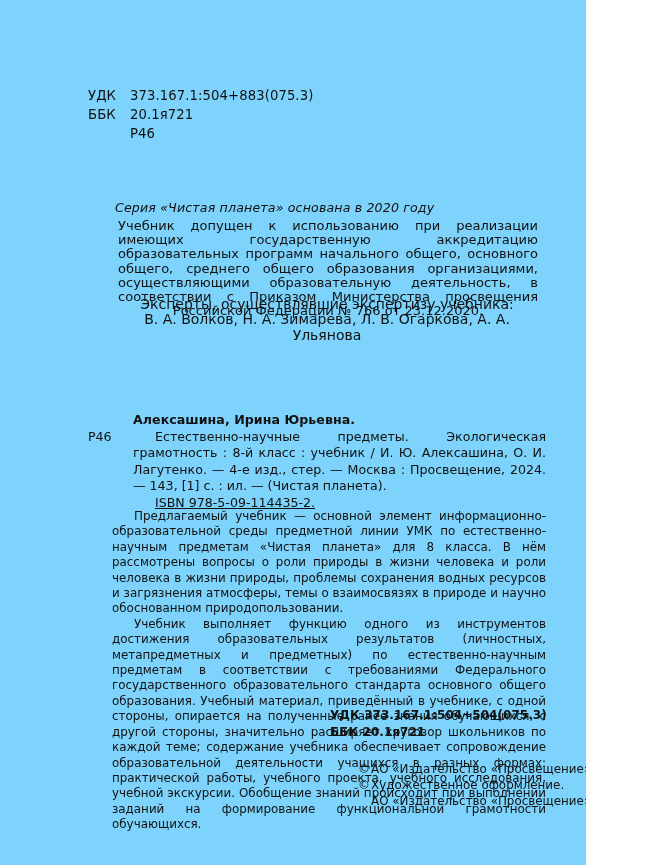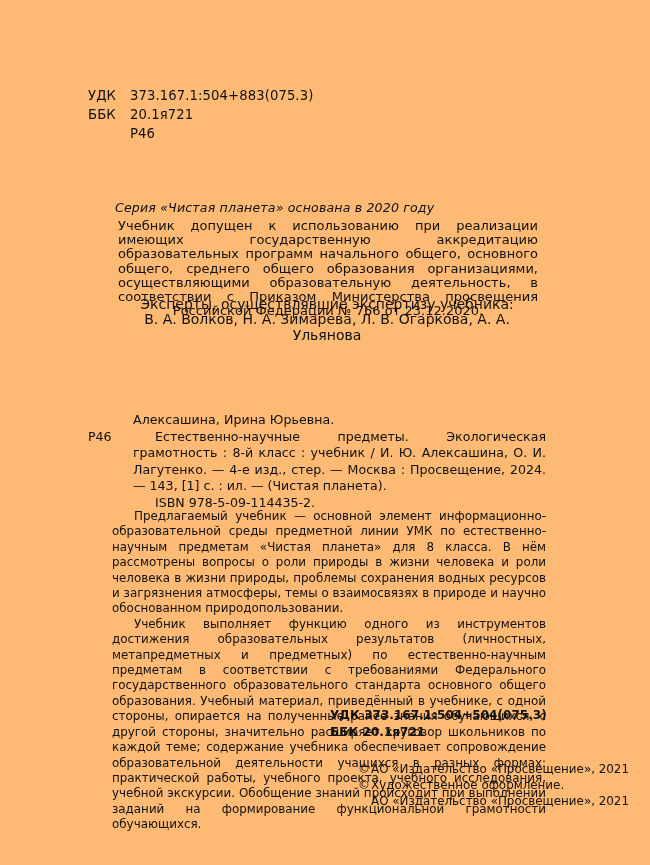--- a/index.html
+++ b/index.html
@@ -8,23 +8,23 @@
     padding: 0;
     background: #ffffff;
   }
   body {
     font-family: "DejaVu Sans", "Liberation Sans", sans-serif;
     color: #111111;
     -webkit-font-smoothing: antialiased;
   }
   .page {
     position: relative;
-    width: 650px;
+    width: 586px;
     height: 865px;
-    background: #fdba74;
+    background: #7dd3fc;
     overflow: hidden;
     box-sizing: border-box;
   }
 
   
   .udk-block {
     position: absolute;
     left: 88px;
     top: 86px;
     font-size: 13.2px;
@@ -84,21 +84,21 @@
   
   .entry {
     position: absolute;
     left: 88px;
     top: 412px;
     width: 458px;
     font-size: 12.6px;
     line-height: 16.2px;
   }
   .entry-author {
-    font-weight: normal;
+    font-weight: bold;
     margin-left: 45px;
     letter-spacing: 0.05px;
   }
   .entry-body {
     position: relative;
     margin-top: 1px;
   }
   .entry-code {
     position: absolute;
     left: 0;
@@ -107,20 +107,21 @@
   }
   .entry-desc {
     margin-left: 45px;
     text-align: justify;
     text-indent: 22px;
   }
   .entry-isbn {
     margin-left: 45px;
     text-indent: 22px;
     margin-top: 1px;
+    text-decoration: underline;
   }
 
   
   .annotation {
     position: absolute;
     left: 112px;
     top: 509px;
     width: 434px;
     font-size: 11.9px;
     line-height: 15.4px;

